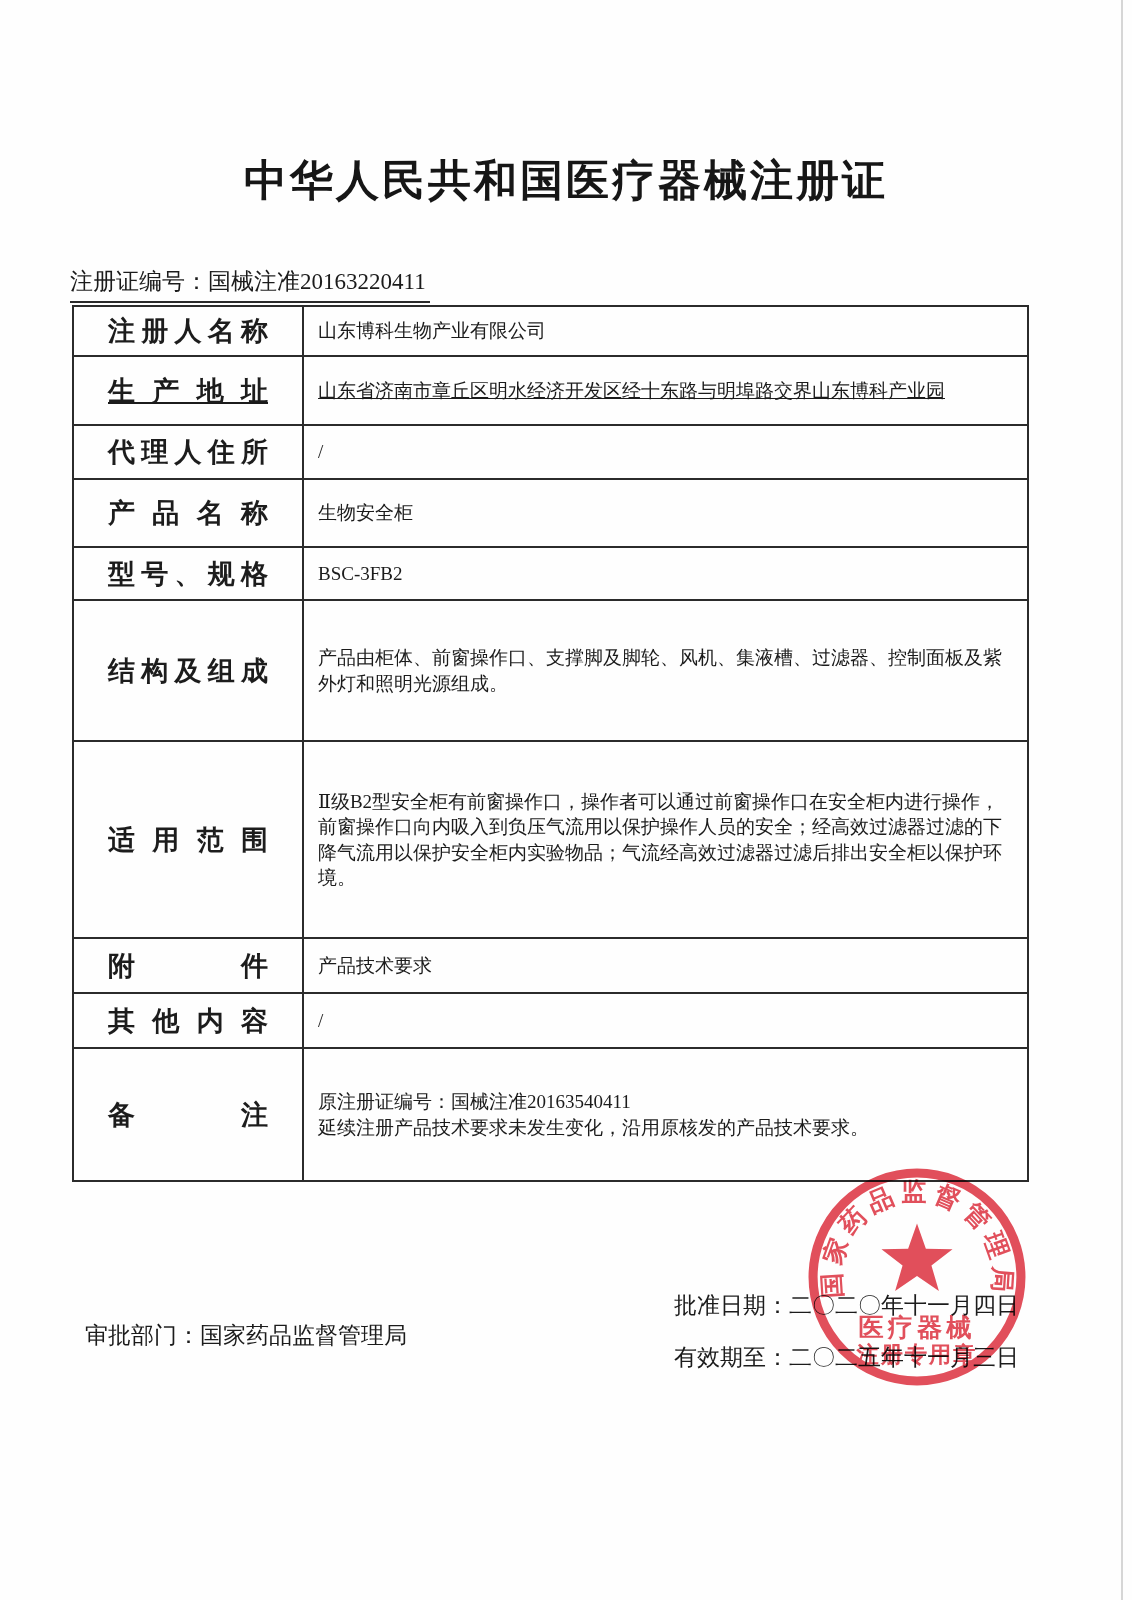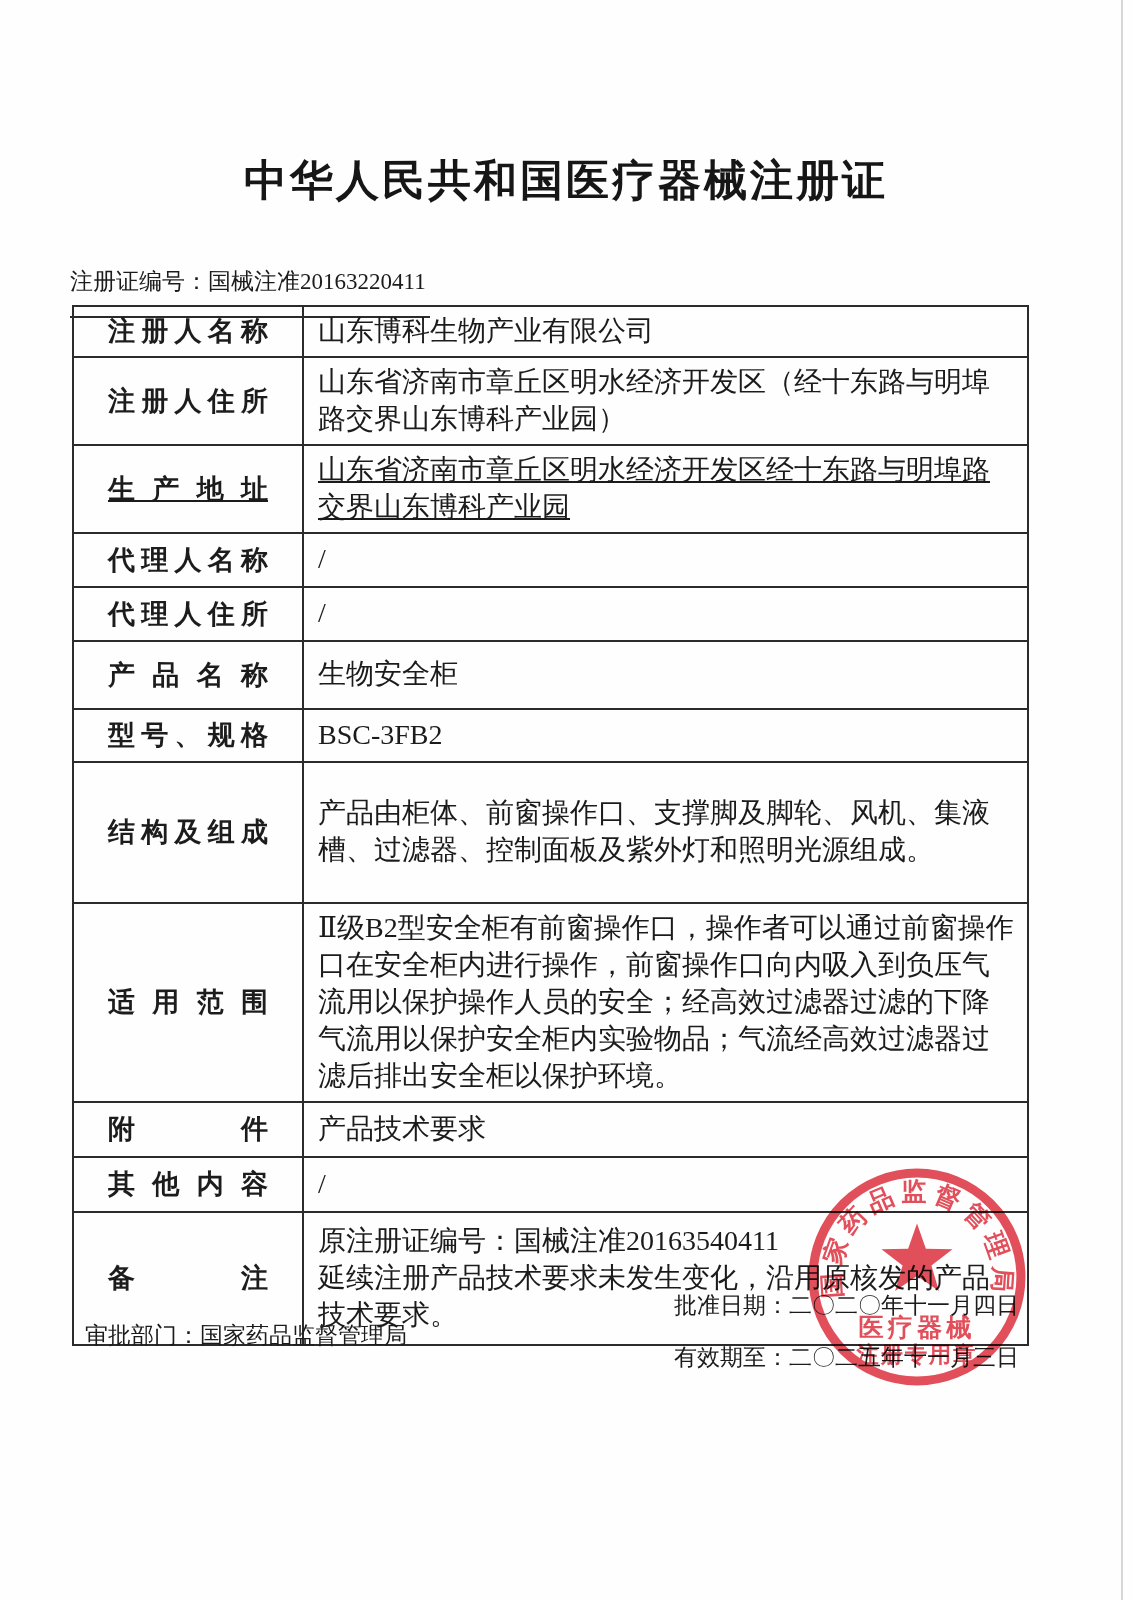--- a/index.html
+++ b/index.html
@@ -30,21 +30,21 @@
   .certno-line {
     position: absolute;
     top: 266px;
     left: 70px;
     font-size: 23px;
     color: #1b1b1b;
   }
   .certno-inner {
     display: inline-block;
     border-bottom: 2px solid #2a2a2a;
-    padding: 0 4px 19px 0;
+    padding: 0 4px 4px 0;
   }
 
   table.cert-table {
     position: absolute;
     top: 305px;
     left: 72px;
     width: 957px;
     border-collapse: collapse;
     table-layout: fixed;
   }
@@ -58,21 +58,21 @@
     font-family: "Liberation Sans", "DejaVu Sans", sans-serif;
     font-weight: bold;
     font-size: 27px;
     color: #1c1c1c;
     padding: 4px 34px;
     text-align: justify;
     text-align-last: justify;
     text-justify: inter-character;
   }
   table.cert-table td {
-    font-size: 28px;
+    font-size: 19px;
     line-height: 1.32;
     padding: 6px 10px 6px 14px;
     white-space: pre-line;
     color: #1b1b1b;
   }
 
   .footer-dept {
     position: absolute;
     left: 85px;
     top: 1320px;
@@ -144,31 +144,23 @@
   <div class="certno-line">
     <span class="certno-inner"><span>注册证编号：</span><span>国械注准20163220411</span></span>
   </div>
 
   <table class="cert-table">
     <tbody id="cert-table-body">
         <tr style="height: 50px;">
           <th>注册人名称</th>
           <td>山东博科生物产业有限公司</td>
         </tr>
-        <tr style="height: 68px;">
-          <th>注册人住所</th>
-          <td>山东省济南市章丘区明水经济开发区（经十东路与明埠路交界山东博科产业园）</td>
-        </tr>
         <tr style="height: 69px; text-decoration: underline;">
           <th>生产地址</th>
           <td>山东省济南市章丘区明水经济开发区经十东路与明埠路交界山东博科产业园</td>
-        </tr>
-        <tr style="height: 54px;">
-          <th>代理人名称</th>
-          <td>/</td>
         </tr>
         <tr style="height: 54px;">
           <th>代理人住所</th>
           <td>/</td>
         </tr>
         <tr style="height: 68px;">
           <th>产品名称</th>
           <td>生物安全柜</td>
         </tr>
         <tr style="height: 53px; margin-top: 48px;">

